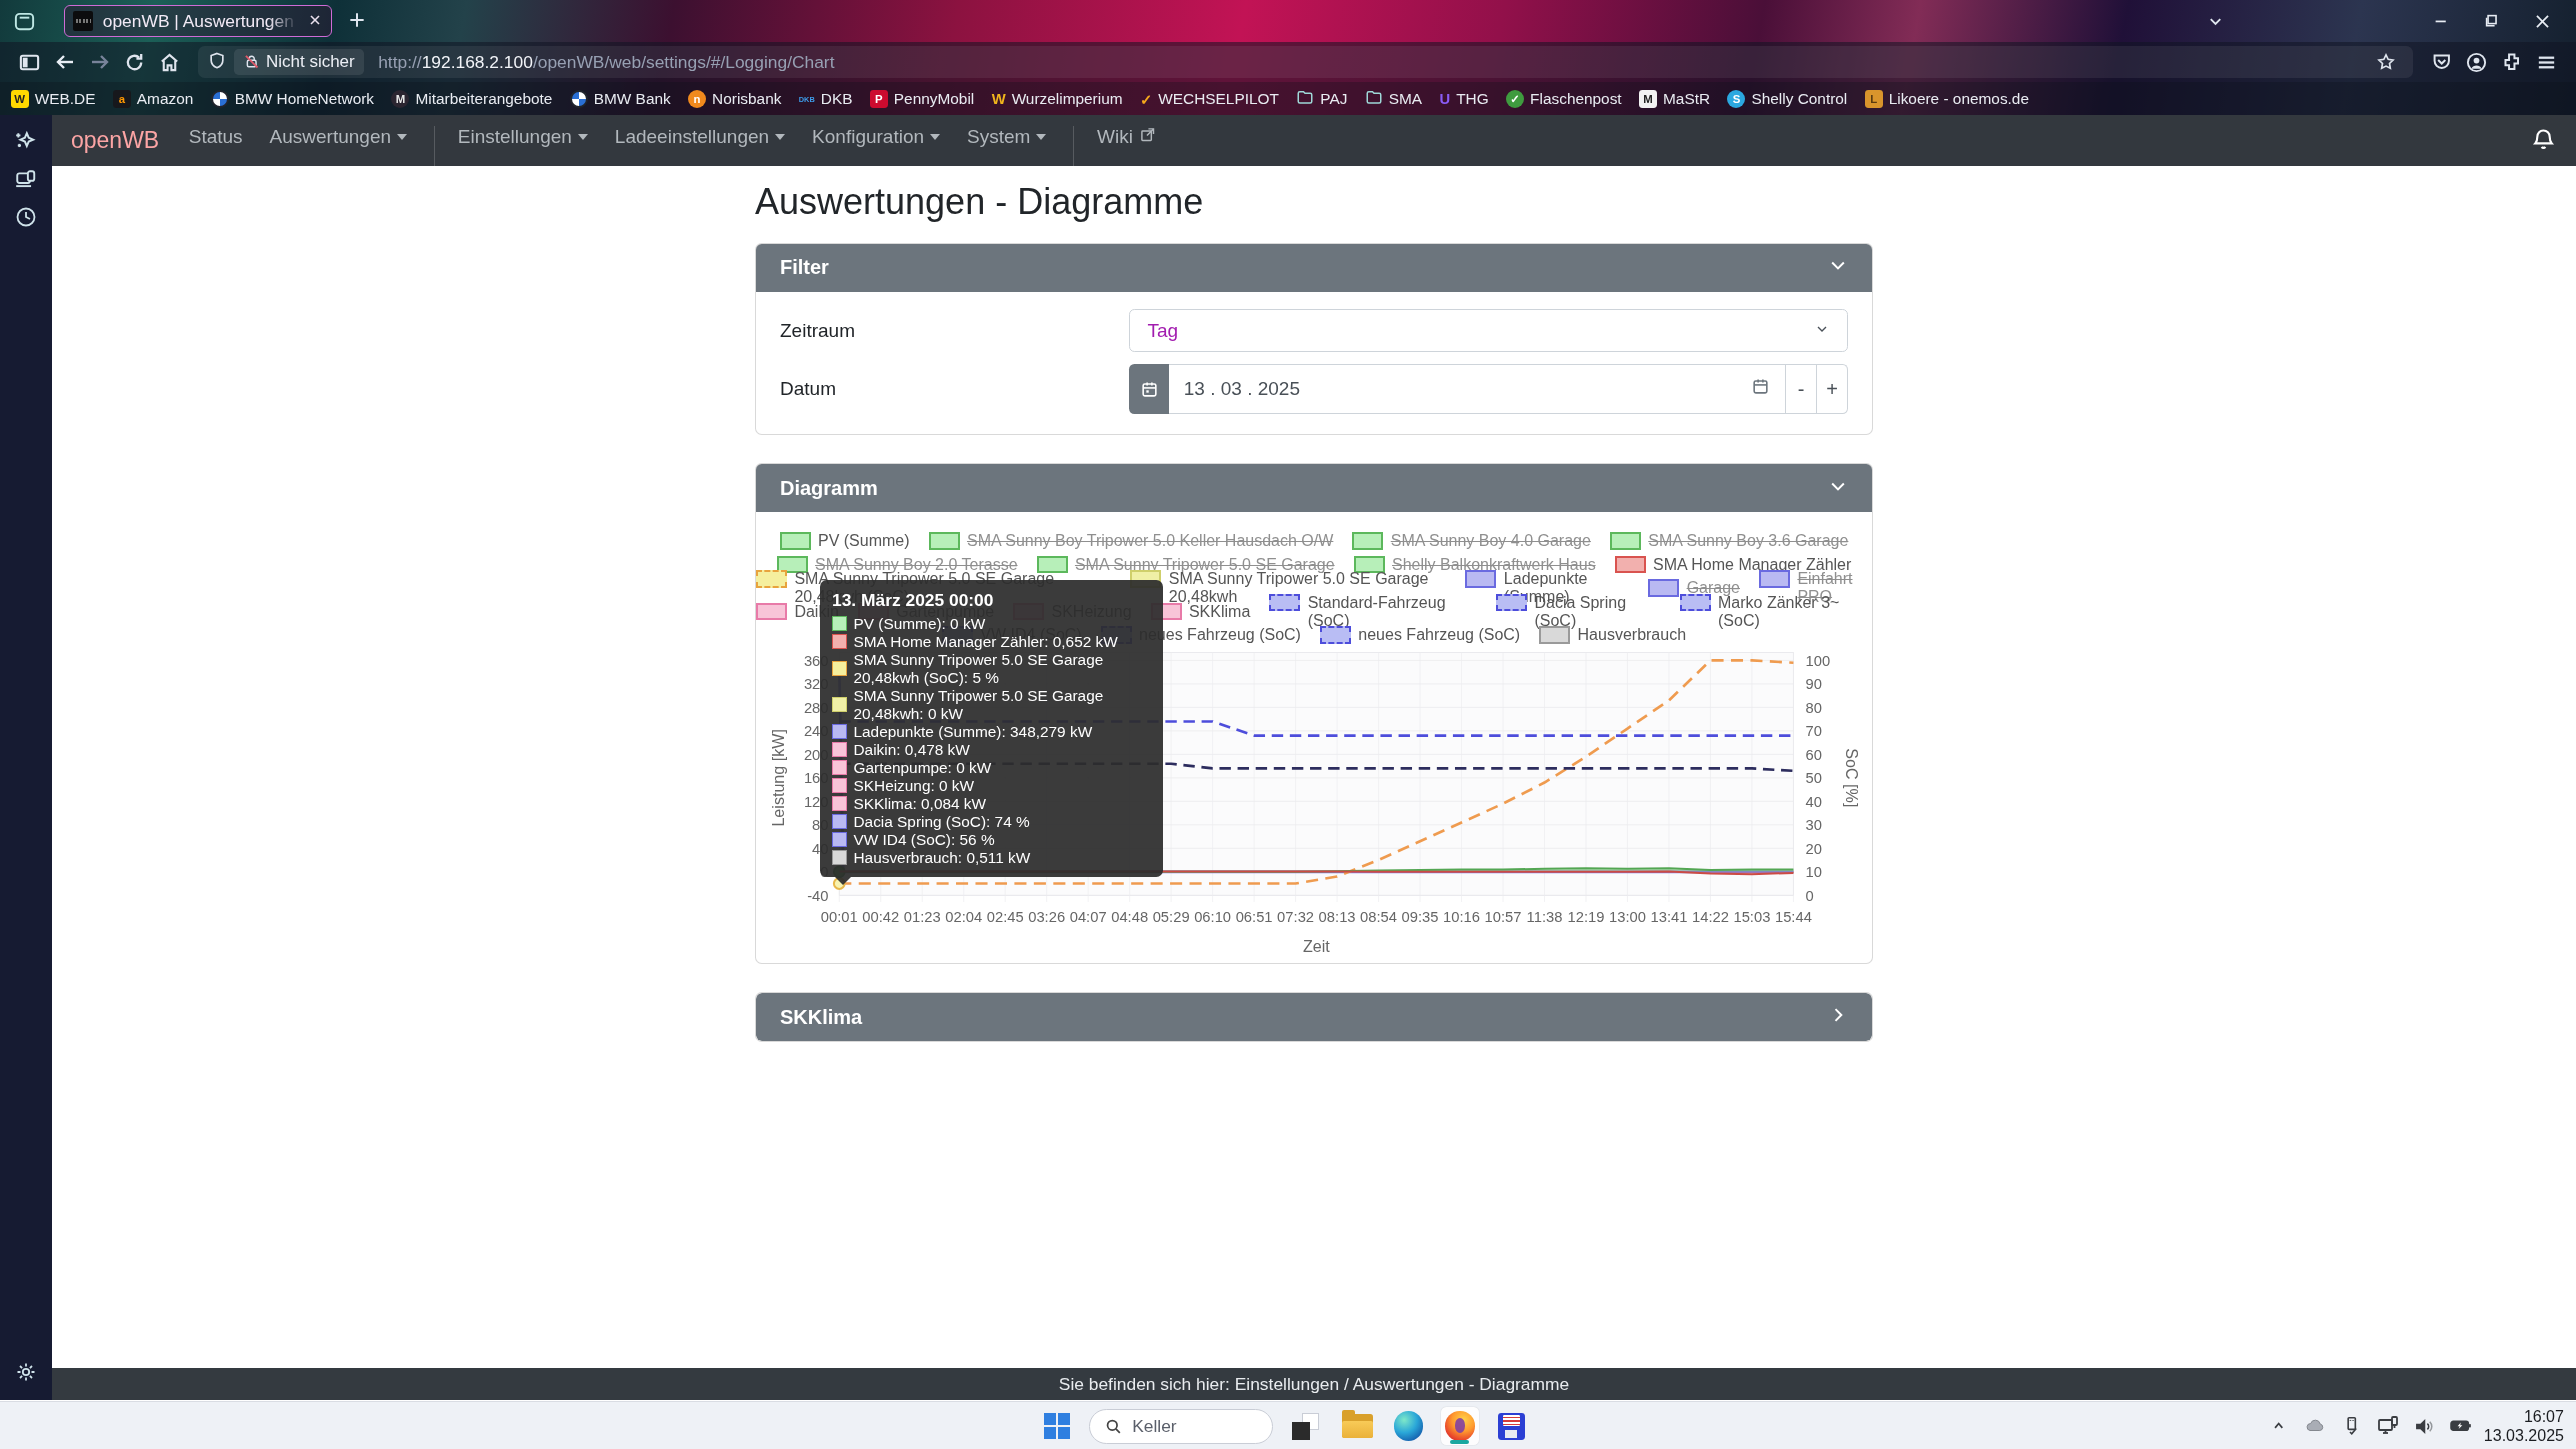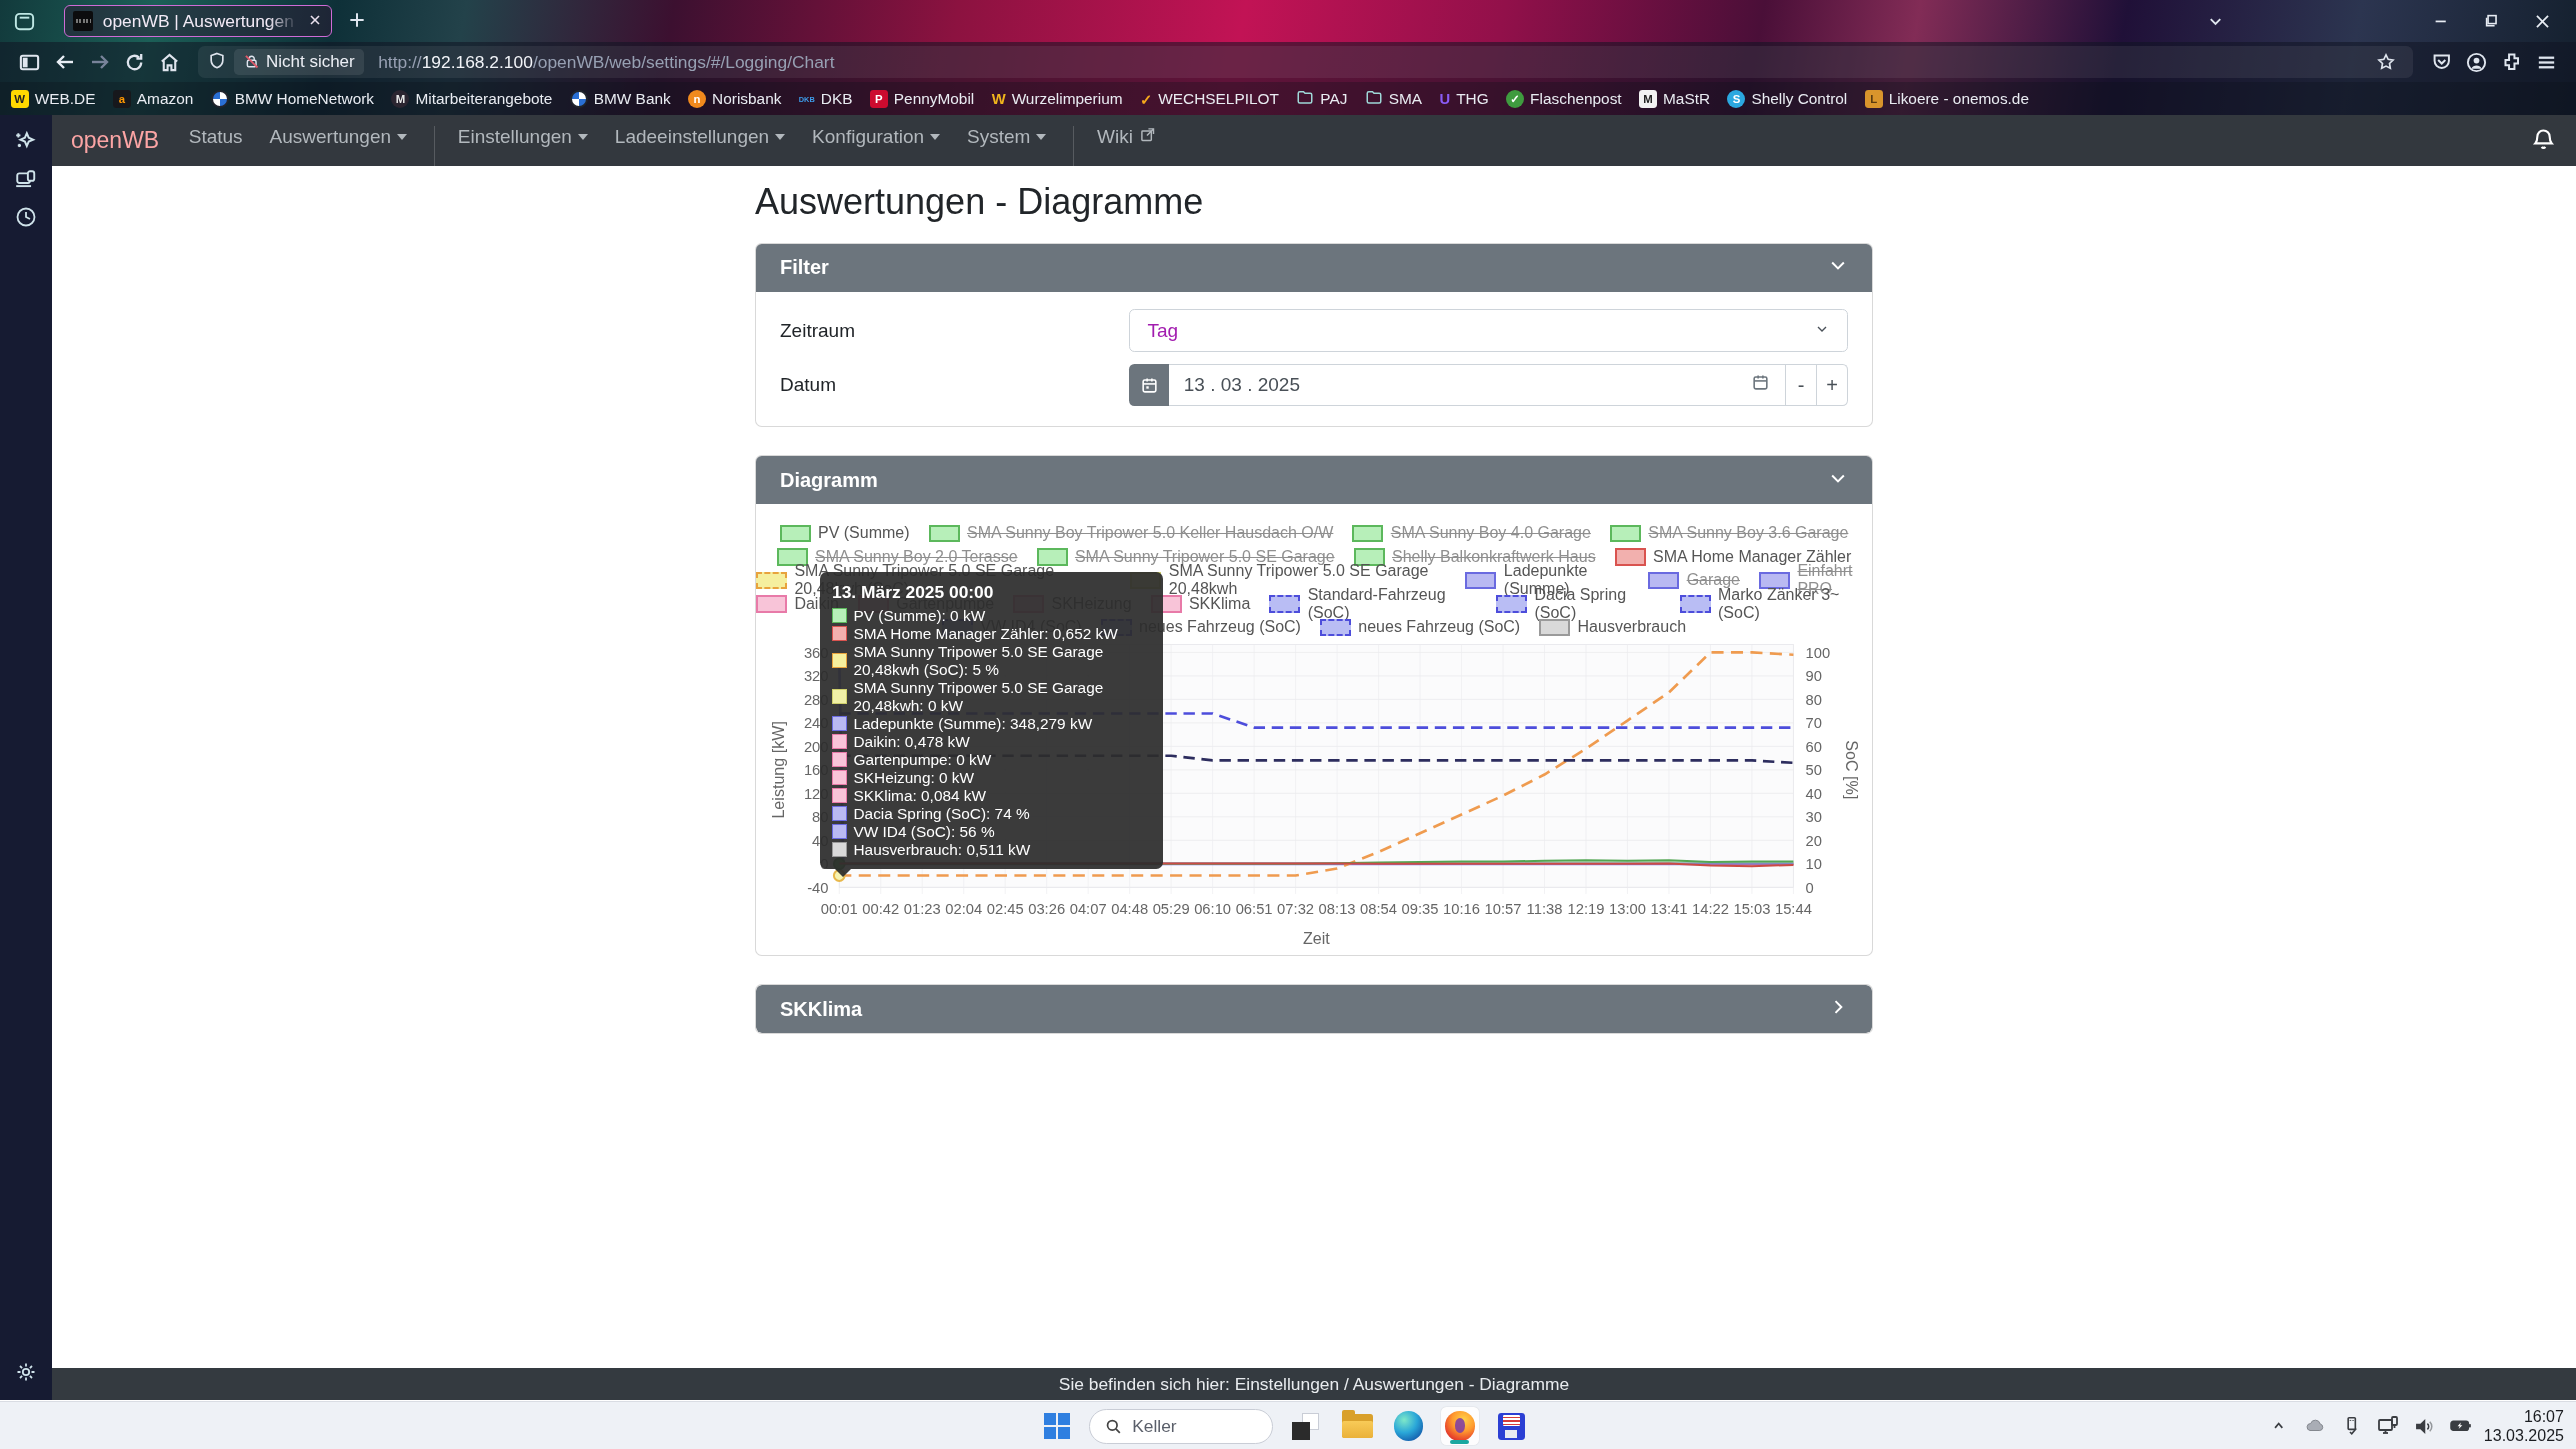--- a/index.html
+++ b/index.html
@@ -66,34 +66,34 @@
   .hdr-chev { margin-left:auto; }
 
   .filter-body { padding:17.4px 24px; }
   .frow { display:flex; align-items:center; margin-bottom:12px; }
   .frow:last-child { margin-bottom:2.7px; }
   .flabel { width:349px; font-size:19px; color:#212529; }
   .fctl { flex:1; }
   .select { height:43px; border:0.7px solid #ced4da; border-radius:5.4px; background:#fff; display:flex;
     align-items:center; padding:0 17.4px; font-size:19px; color:#a21caf; }
   .sel-chev { margin-left:auto; }
-  .dategroup { display:flex; height:42px;text-align:right; }
+  .dategroup { display:flex; height:50px;text-align:right; }
   .date-addon { width:40px; background:#6c757d; border-radius:5.4px 0 0 5.4px; display:flex; align-items:center; justify-content:center; flex:none;}
   .date-input { flex:1; border:0.7px solid #ced4da; border-left:none; background:#fff; display:flex; align-items:center;
     padding:0 14.8px; font-size:19px; color:#495057; }
   .date-cal { margin-left:auto; }
   .dbtn { width:31px; border:0.7px solid #ced4da; border-left:none; background:#fff; color:#495057; font-size:20px;
     display:flex; align-items:center; justify-content:center; flex:none;}
   .dbtn.plus { border-radius:0 5.4px 5.4px 0; }
 
   
   .chart-wrap { position:relative; height:451px; padding-top:4px; }
   .legend { display:flex; flex-direction:column; align-items:center; padding-top:13.4px; }
   .leg-row { display:flex; align-items:center; gap:19px; height:23.5px; }
-  .leg-item { display:flex; align-items:center; gap:7.4px; font-size:16px; color:#555; }
+  .leg-item { display:flex; gap:7.4px; font-size:16px; color:#555; }
   .leg-sw { width:31px; height:17.4px; border:2px solid; flex:none; }
   .leg-label.struck { text-decoration:line-through; color:#8f8f8f; }
   svg.chart-plot { display:block; width:1118px; height:310px; }
 
   .tooltip { position:absolute; left:64px; top:68px; width:343px; background:rgba(44,44,44,.93);
     border-radius:6.7px; color:#fff; padding:9.4px 12px 10.7px; z-index:5; }
   .tooltip::after { content:""; position:absolute; left:14.8px; bottom:-16px; border:8.7px solid transparent;
     border-top-color:rgba(44,44,44,.93); }
   .tt-title { font-size:17.4px; font-weight:bold; margin-bottom:4px; }
   .tt-row { display:flex; align-items:center; gap:6.7px; font-size:15.4px; line-height:18px; }

